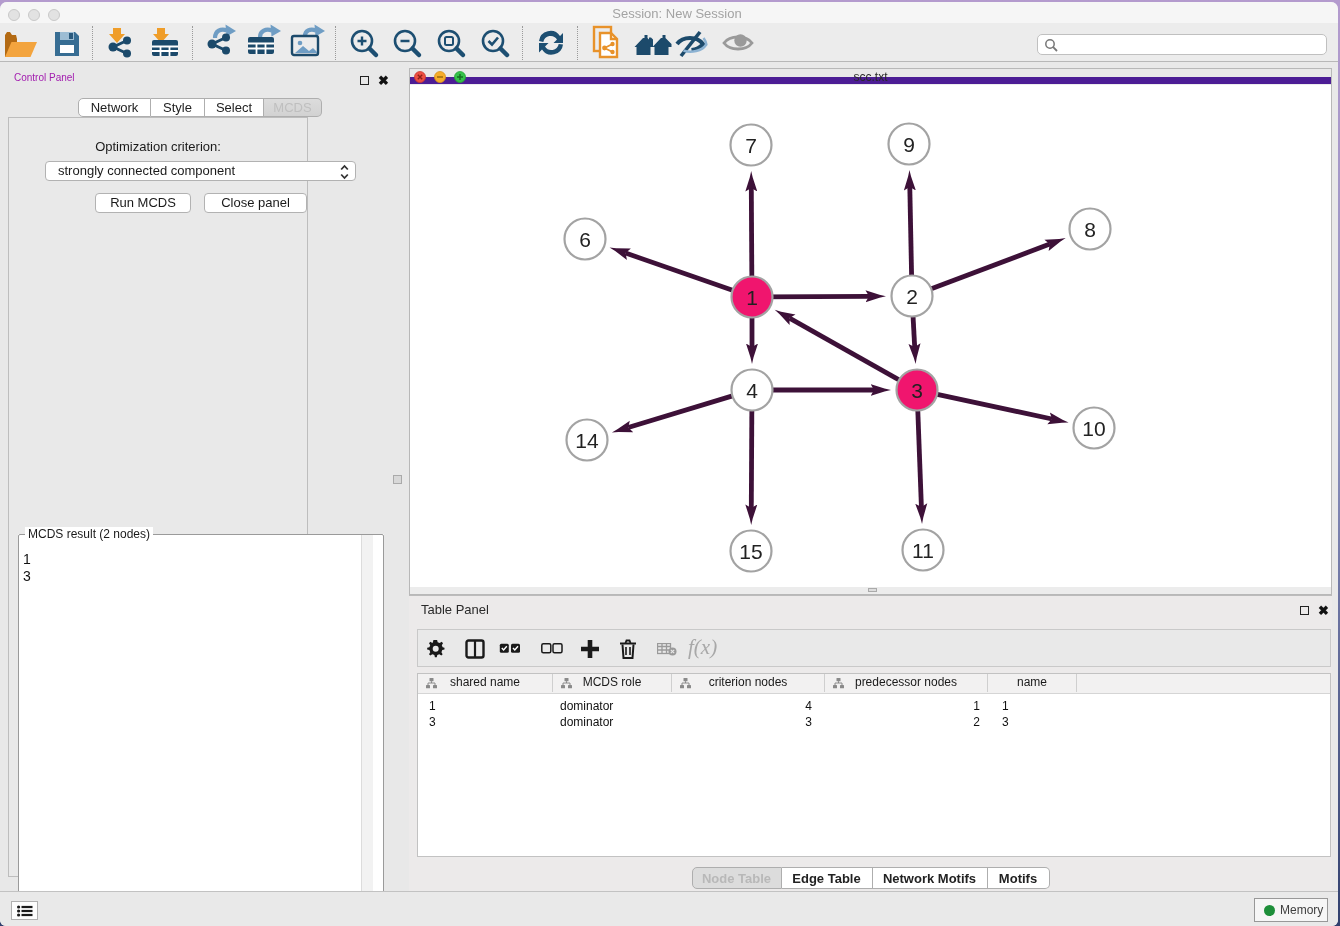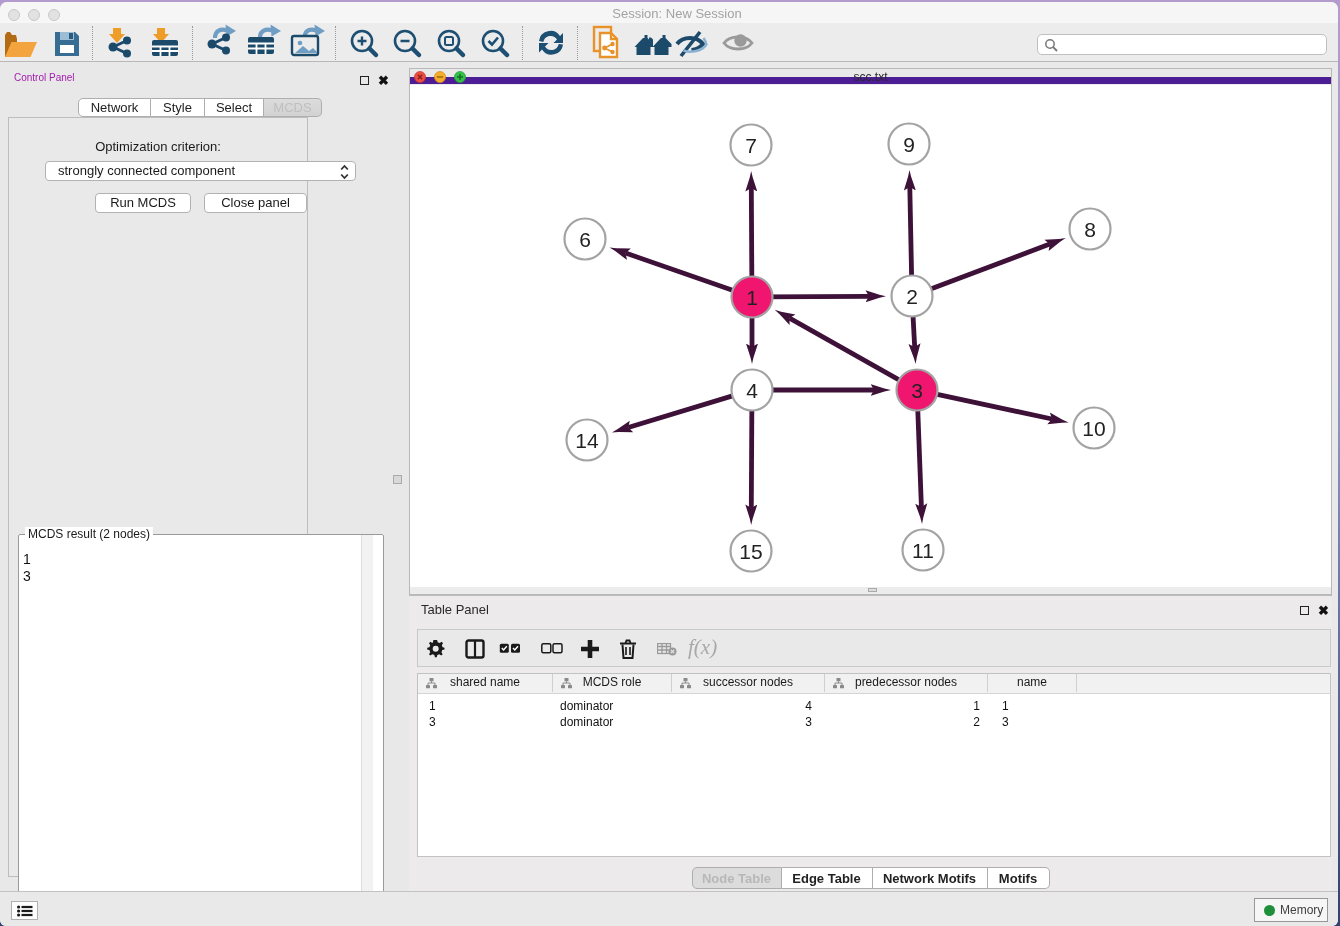--- a/index.html
+++ b/index.html
@@ -313,21 +313,21 @@
         <path d="M0.5 3.5 H13.5 M0.5 7 H13.5 M5 0.5 V11 M9.5 0.5 V11" stroke="#9a9a9a" stroke-width="1.3"></path>
         <circle cx="15.5" cy="8.5" r="4" fill="#9a9a9a"></circle>
         <path d="M13.8 6.8 L17.2 10.2 M17.2 6.8 L13.8 10.2" stroke="#e9e9e9" stroke-width="1.1"></path>
       </svg>
       <div style="position:absolute; left:270px; top:5px; font-family:'Liberation Serif',serif; font-style:italic; font-size:21px; color:#a8a8a8;">f(x)</div>
     </div>
     <div id="ttable">
       <div class="throw">
         <div class="thcell" style="left:0; width:135px;">shared name</div>
         <div class="thcell" style="left:135px; width:119px;">MCDS role</div>
-        <div class="thcell" style="left:254px; width:153px;">successor nodes</div>
+        <div class="thcell" style="left:254px; width:153px;">criterion nodes</div>
         <div class="thcell" style="left:407px; width:163px;">predecessor nodes</div>
         <div class="thcell" style="left:570px; width:89px;">name</div>
       </div>
       <svg style="position:absolute; left:8px; top:4px;" width="11" height="11" viewBox="0 0 11 11">
           <g fill="#8a8a8a">
             <rect x="3.5" y="0" width="4" height="3.2" rx="0.5"></rect>
             <rect x="0" y="7" width="4" height="3.2" rx="0.5"></rect>
             <rect x="7" y="7" width="4" height="3.2" rx="0.5"></rect>
             <path d="M5.5 3.2 V5 M2 7 V5 H9 V7" stroke="#8a8a8a" fill="none"></path>
           </g>

